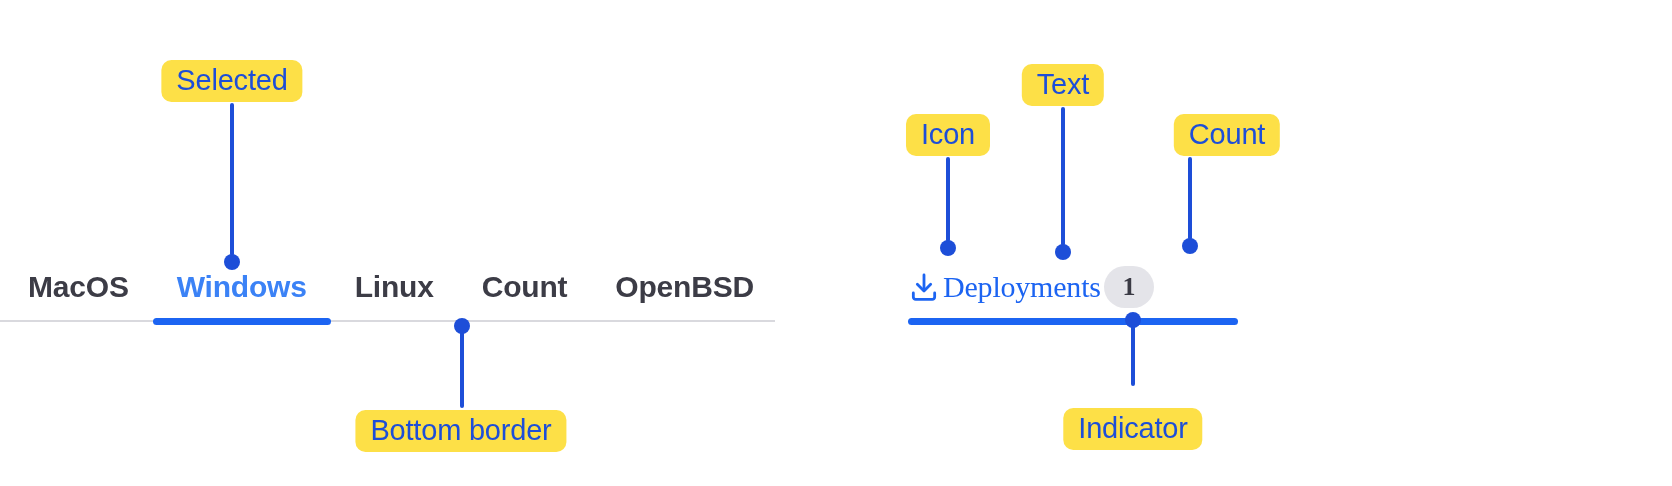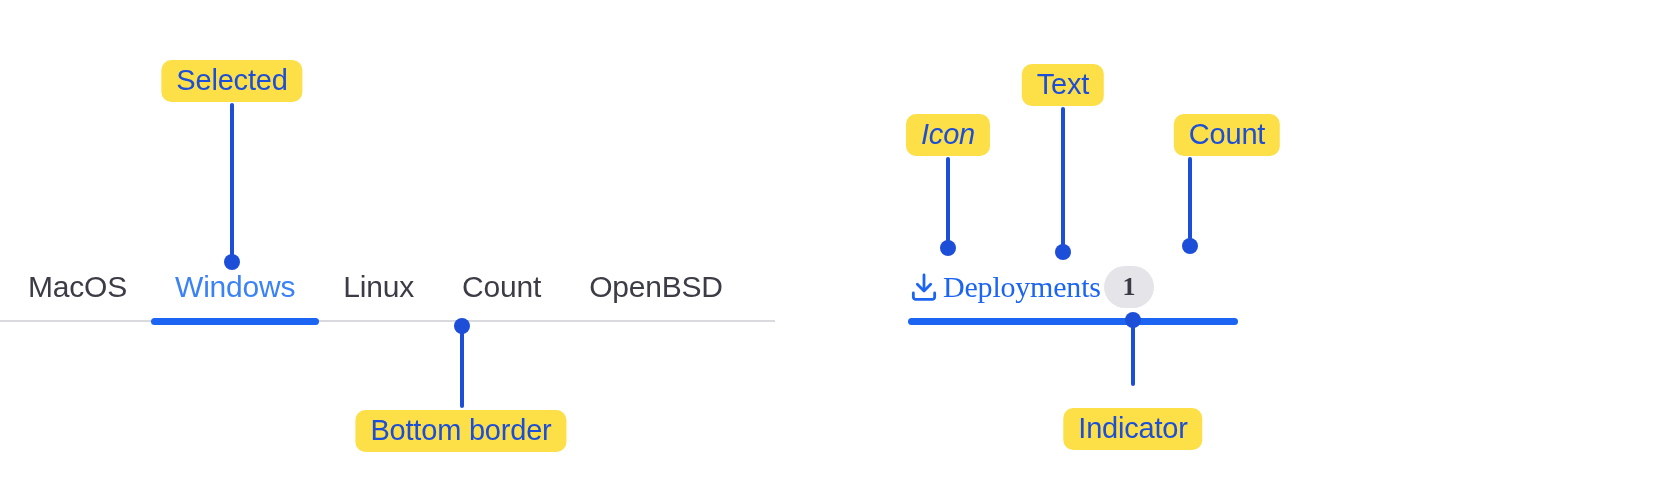--- a/index.html
+++ b/index.html
@@ -17,21 +17,21 @@
     position:absolute;left:0;top:254px;
     width:771px;height:66px;
     border-bottom:2px solid #d9d9de;
     display:flex;align-items:stretch;
     padding-left:4px;
   }
   .tab{
     position:relative;
     display:flex;align-items:center;
     padding:0 24px;
-    font-size:30px;font-weight:400;color:#3c3c46;
+    font-size:30px;font-weight:700;color:#3c3c46;
     cursor:pointer;white-space:nowrap;
   }
   .tab.selected{color:#3b82f6;}
   .tab-indicator{
     position:absolute;left:0;right:0;bottom:-5px;height:7px;
     border-radius:4px;background:#1c64f2;
   }
 
   
   .anatomy-tab{
@@ -104,21 +104,21 @@
   </div>
 
   <div class="pill" style="left:232px;top:60px;">Selected</div>
   <div class="aline" style="left:232px;top:103px;height:153px;"></div>
   <div class="adot" style="left:232px;top:262px;"></div>
 
   <div class="adot" style="left:462px;top:326px;"></div>
   <div class="aline" style="left:462px;top:330px;height:78px;"></div>
   <div class="pill" style="left:461px;top:410px;">Bottom border</div>
 
-  <div class="pill" style="left:948px;top:114px;font-style:italic;">Icon</div>
+  <div class="pill" style="left:948px;top:114px;">Icon</div>
   <div class="aline" style="left:948px;top:157px;height:85px;"></div>
   <div class="adot" style="left:948px;top:248px;"></div>
 
   <div class="pill" style="left:1063px;top:64px;">Text</div>
   <div class="aline" style="left:1063px;top:107px;height:139px;"></div>
   <div class="adot" style="left:1063px;top:252px;"></div>
 
   <div class="pill" style="left:1188px;top:114px;margin-left:39px;">Count</div>
   <div class="aline" style="left:1190px;top:157px;height:83px;"></div>
   <div class="adot" style="left:1190px;top:246px;"></div>

